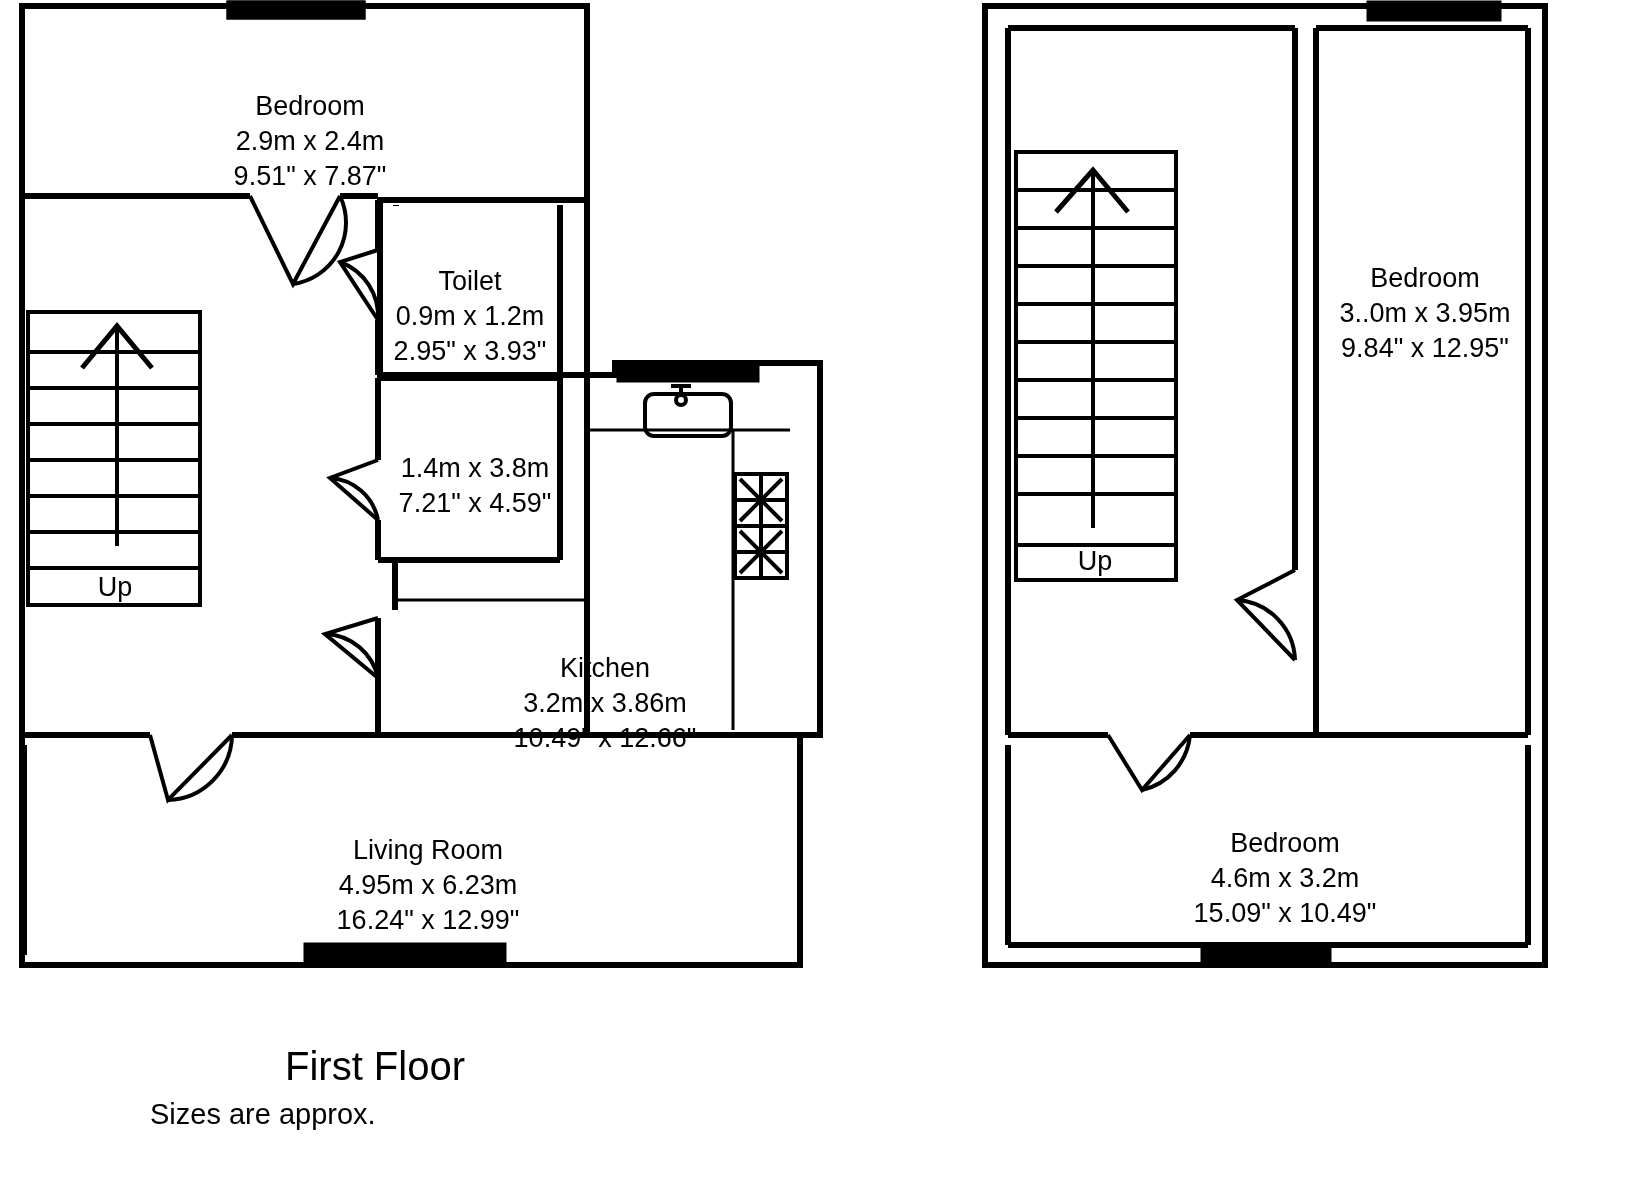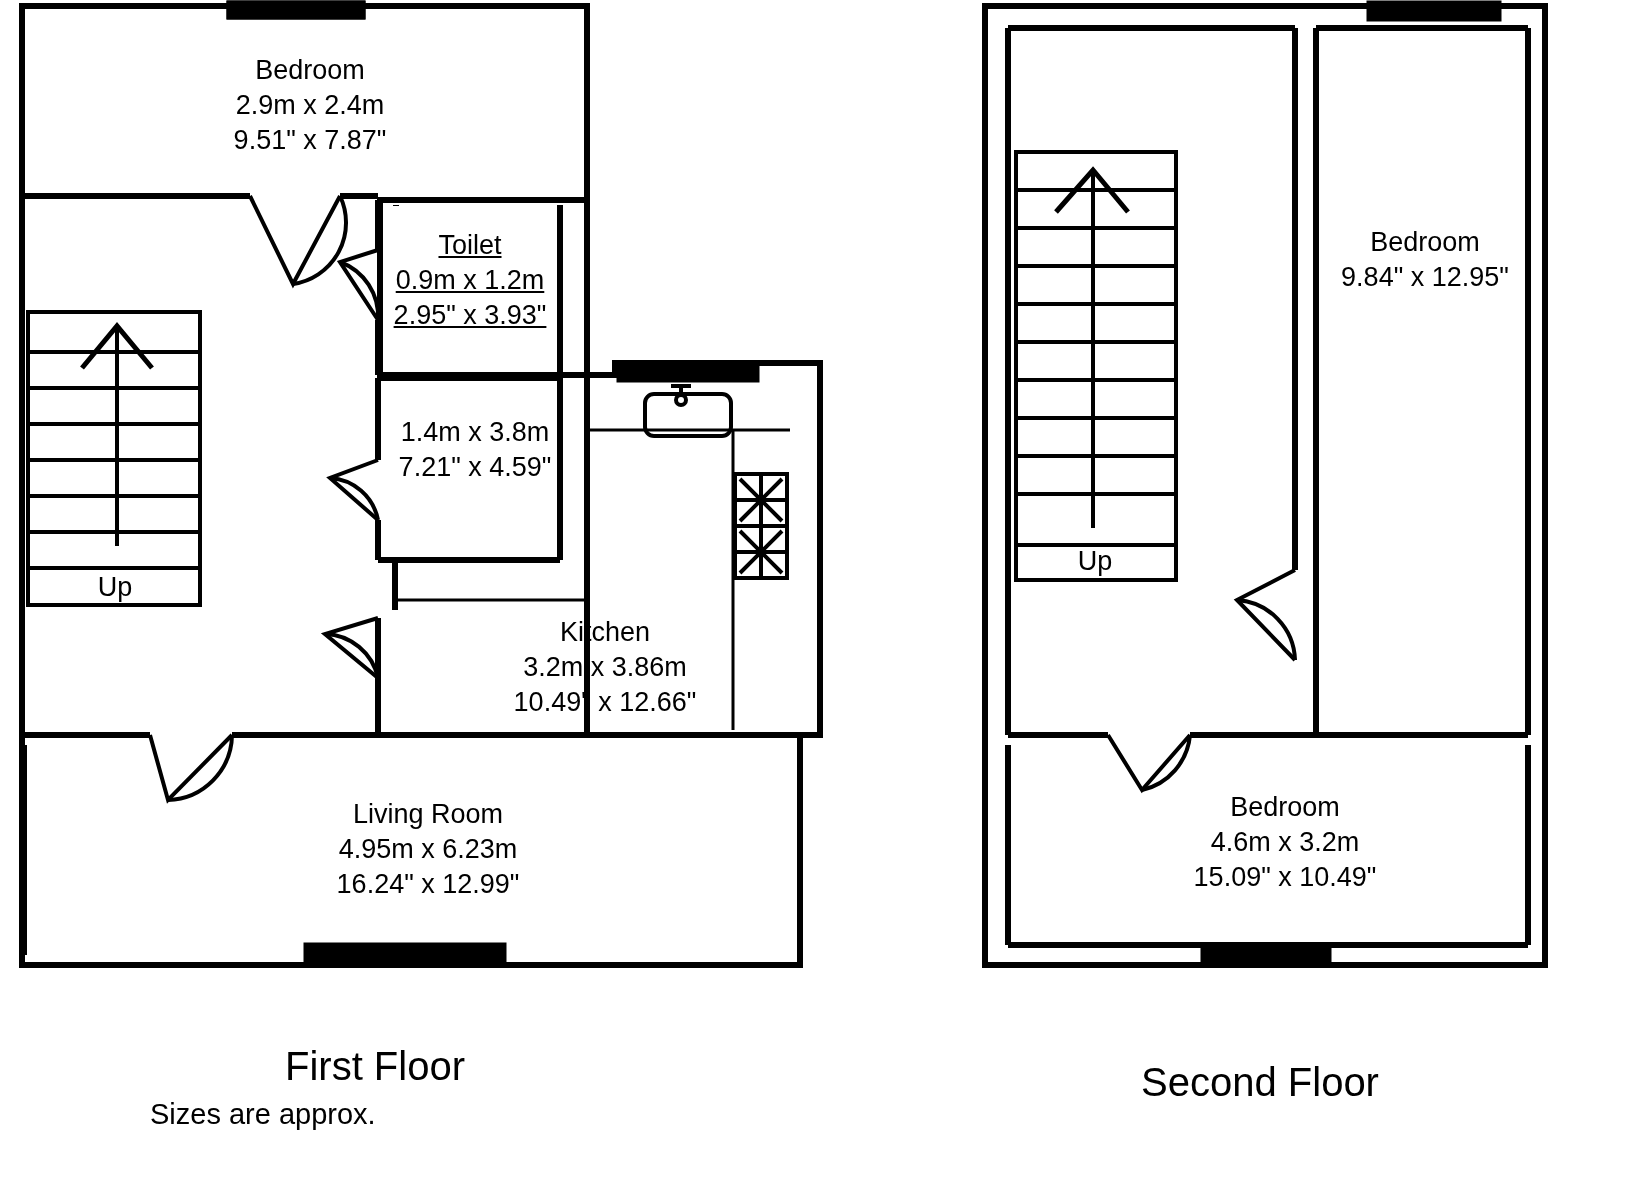--- a/index.html
+++ b/index.html
@@ -25,20 +25,21 @@
     width: 1648px;
     height: 1200px;
   }
   .lbl {
     position: absolute;
     text-align: center;
     line-height: 1.30;
     white-space: nowrap;
     font-size: 27px;
     color: #000;
+    margin-top: 36px;
   }
   .lbl .nm { display: block; }
   .lbl .d1 { display: block; }
   .lbl .d2 { display: block; }
   .up-lbl {
     position: absolute;
     font-size: 27px;
     text-align: center;
     white-space: nowrap;
   }
@@ -224,21 +225,21 @@
       </g>
     </g>
   </svg>
 
   <div class="lbl" style="left:140px; top:53px; width:340px;">
     <span class="nm">Bedroom</span>
     <span class="d1">2.9m x 2.4m</span>
     <span class="d2">9.51" x 7.87"</span>
   </div>
 
-  <div class="lbl" style="left:320px; top:228px; width:300px;text-decoration:underline;">
+  <div class="lbl" style="left:320px; top:228px; width:300px;">
     <span class="nm">Toilet</span>
     <span class="d1">0.9m x 1.2m</span>
     <span class="d2">2.95" x 3.93"</span>
   </div>
 
   <div class="lbl" style="left:320px; top:415px; width:310px;">
     <span class="d1">1.4m x 3.8m</span>
     <span class="d2">7.21" x 4.59"</span>
   </div>
 
@@ -254,26 +255,26 @@
     <span class="d2">16.24" x 12.99"</span>
   </div>
 
   <div class="up-lbl" style="left:60px; top:572px; width:110px;">Up</div>
 
   <div class="floor-title" style="left:150px; top:1044px; width:450px;text-align:center;">First Floor</div>
   <div class="floor-sub" style="left:150px; top:1098px; width:450px;">Sizes are approx.</div>
 
   <div class="lbl" style="left:1270px; top:225px; width:310px;">
     <span class="nm">Bedroom</span>
+    <span class="d1">3..0m x 3.95m</span>
     <span class="d2">9.84" x 12.95"</span>
   </div>
 
   <div class="lbl" style="left:1130px; top:790px; width:310px;">
     <span class="nm">Bedroom</span>
     <span class="d1">4.6m x 3.2m</span>
     <span class="d2">15.09" x 10.49"</span>
   </div>
 
   <div class="up-lbl" style="left:1040px; top:546px; width:110px;">Up</div>
 
-  <div class="floor-title" style="left:1035px; top:1060px; width:450px;">Second Floor</div>
 
 </div>
 
 </body></html>

